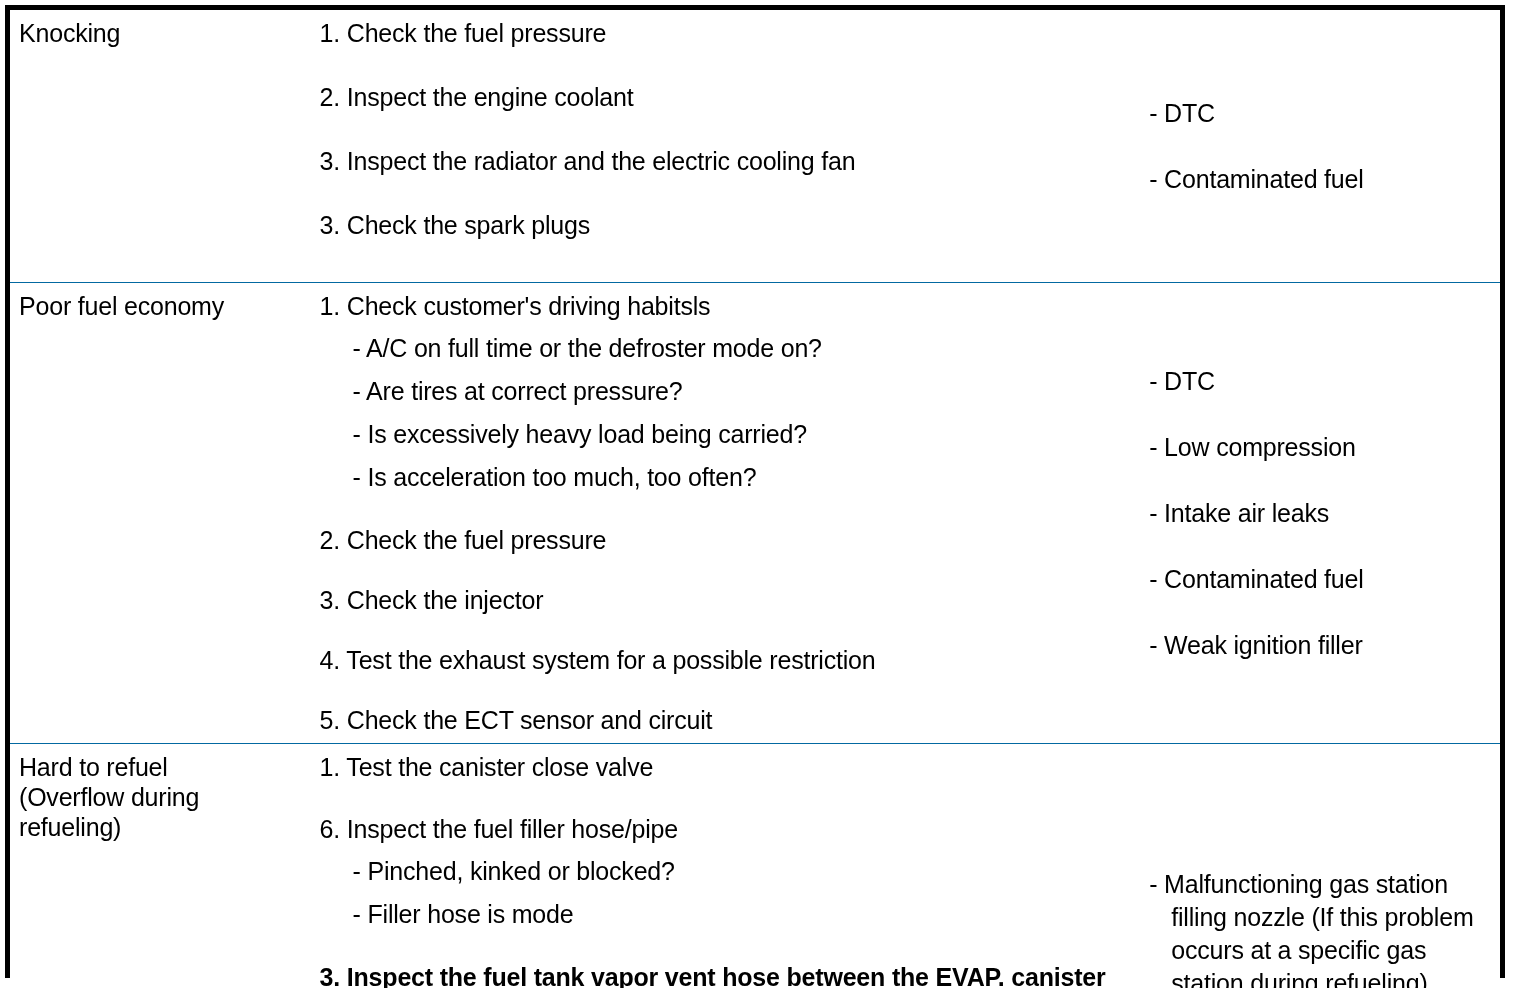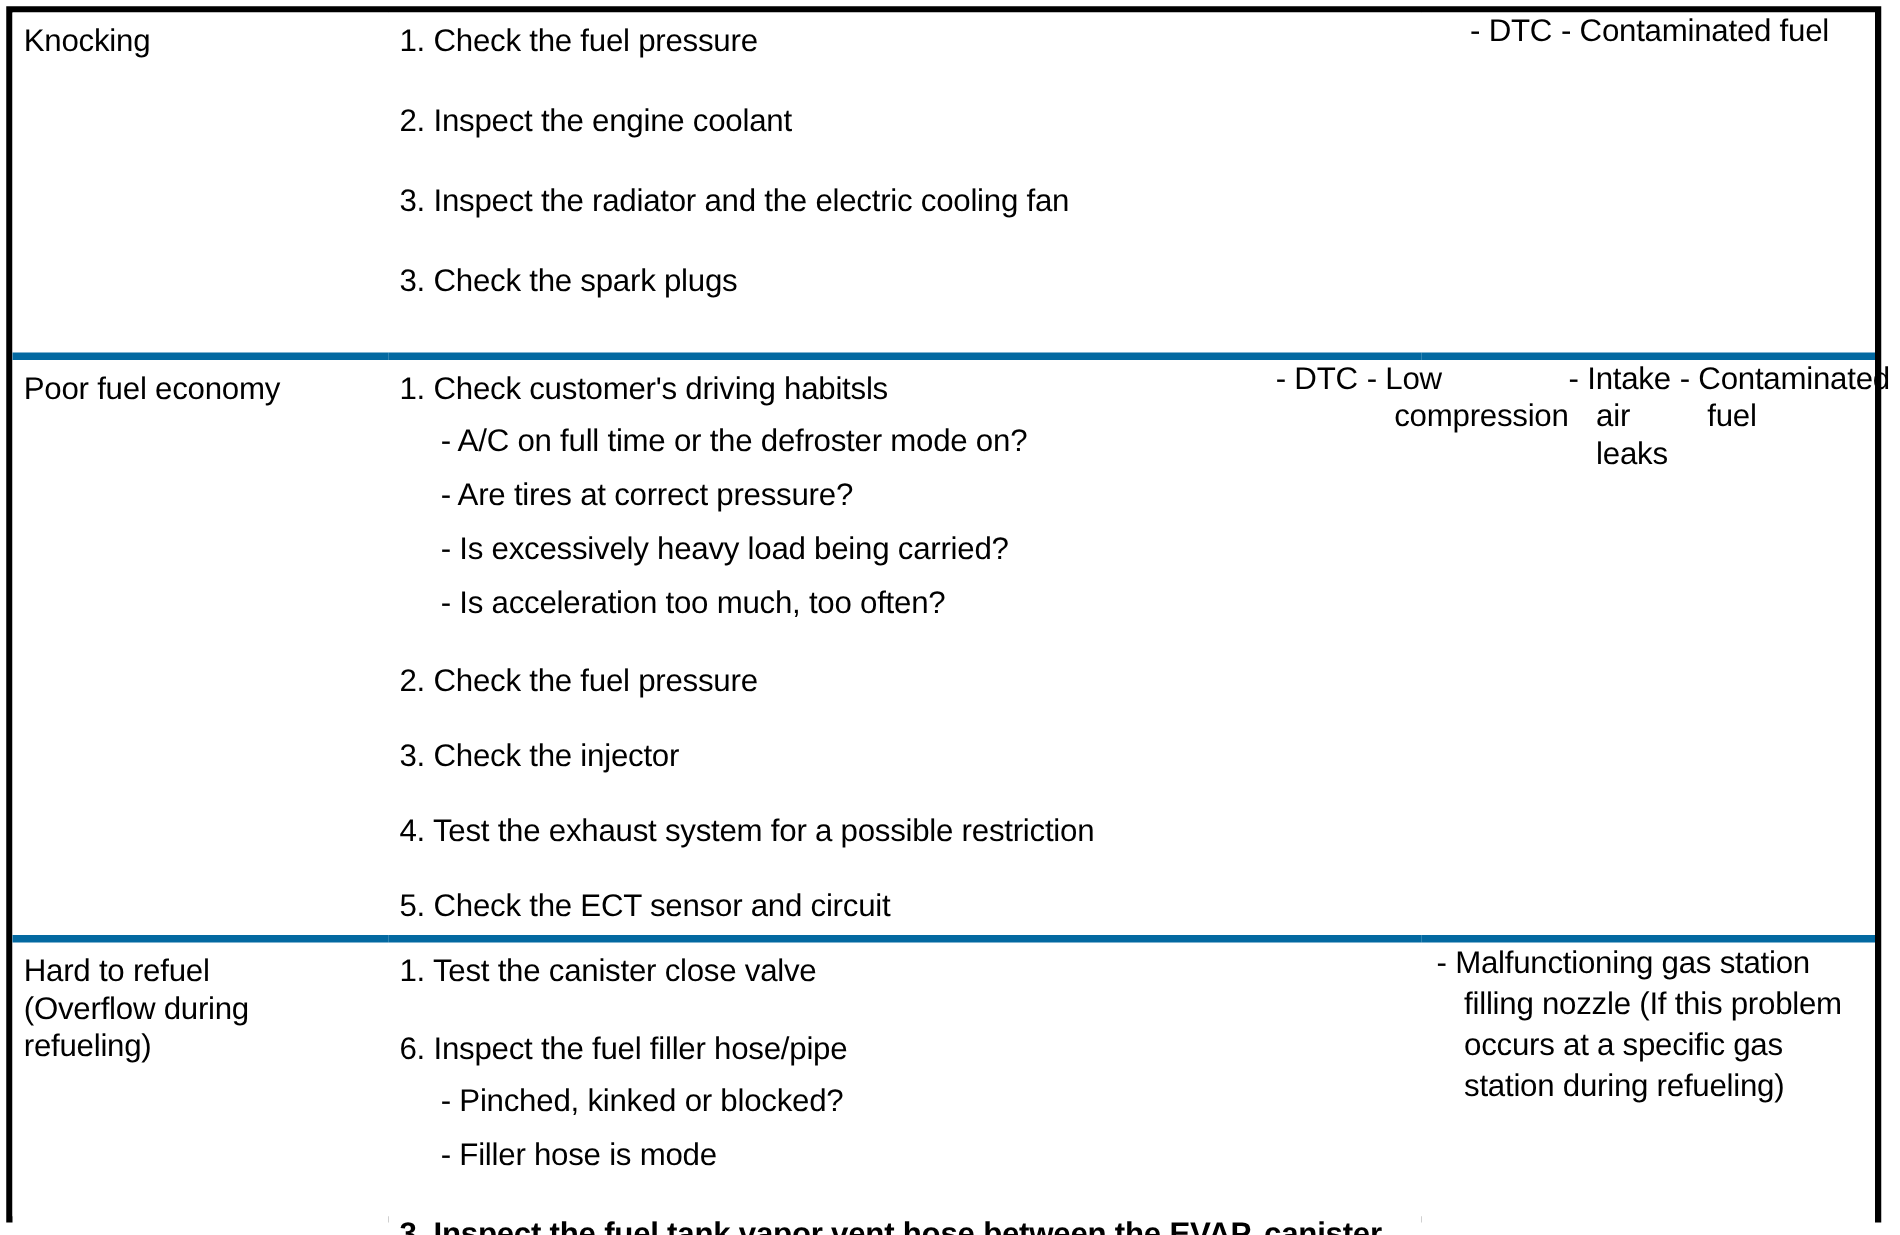--- a/index.html
+++ b/index.html
@@ -48,33 +48,34 @@
     vertical-align: top;
     background: #ffffff;
   }
 
   
   .col-symptom  { width: 300px; border-right: 3px solid #000000; }
   .col-action   { width: 825px; border-right: 3px solid #000000; }
   .col-cause    { width: 362px; }
 
   
-  tr.row-sep > td { border-top: 6px solid #0369a1; }
+  tr.row-sep > td { border-top: 1px solid #0369a1; }
 
   .cell-inner {
     padding: 8px 10px 8px 9px;
     box-sizing: border-box;
     height: 100%;
   }
 
   .cause-inner {
     padding: 0 10px 0 12px;
     box-sizing: border-box;
     height: 100%;
     display: flex;
+    flex-direction: column;
     justify-content: center;
   }
 
   
   .txt {
     font-family: "Liberation Sans", sans-serif;
     font-size: 25px;
     line-height: 30px;
     letter-spacing: -0.2px;
     white-space: pre-wrap;

